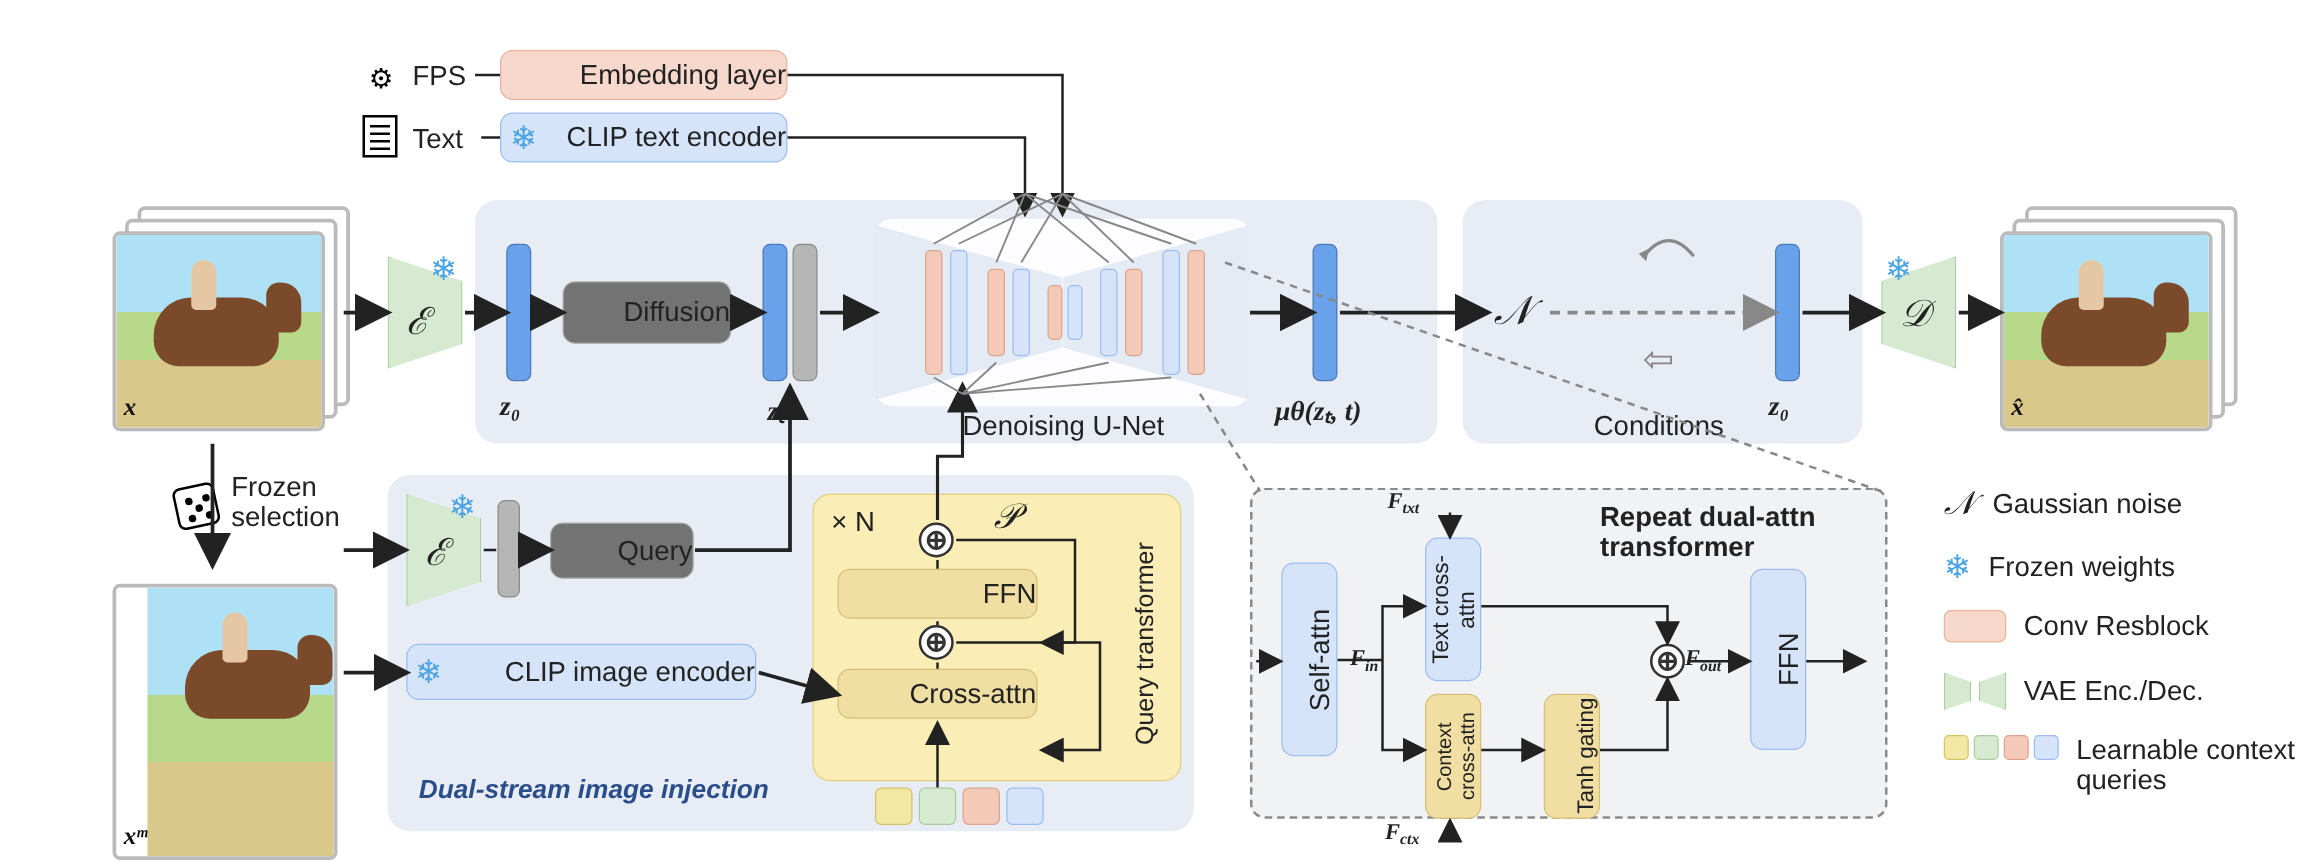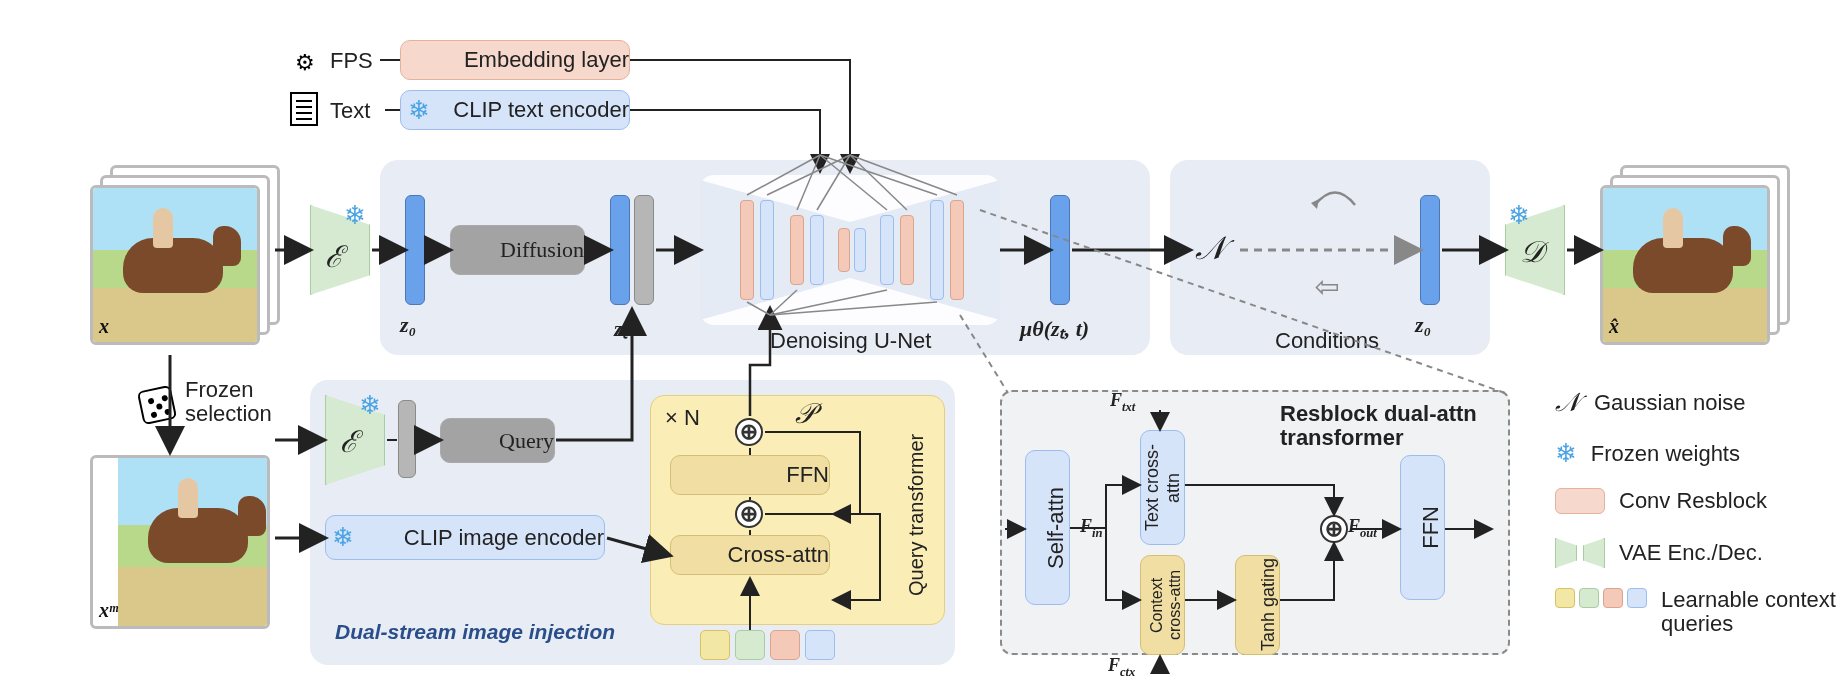--- a/index.html
+++ b/index.html
@@ -40,21 +40,21 @@
   }
   .vbar {
     position: absolute;
     border-radius: 6px;
   }
   .vbar.blue  { background: #6aa1eb; border:1px solid #4a78b8; }
   .vbar.gray  { background: #b6b6b6; border:1px solid #8a8a8a; }
   .box-blue   { background:#d6e4fa; border:1.5px solid #9dbcf0; }
   .box-peach  { background:#f6d8cc; border:1.5px solid #e5b39c; }
   .box-yellow { background:#f0dea3; border:1.5px solid #d5bf78; }
-  .box-plain  { background:#a3a3a3;    border:1.5px solid #aaa;font-family:Liberation Serif, serif; }
+  .box-plain  { background:#737373;    border:1.5px solid #aaa; }
   .vertical-text {
     writing-mode: vertical-rl;
     transform: rotate(180deg);
     text-align: center;
   }
   .snowflake {
     position: absolute;
     color:#4aa3e3;
     font-size: 26px;
   }
@@ -203,21 +203,21 @@
         <div class="rider"></div>
     </div>
     <div class="corner-label math">x</div>
   </div>
 </div>
 
 <div class="dice-icon" style="left:140px; top:388px;"></div>
 <div class="label" style="left:185px; top:378px; width:110px; white-space:normal; line-height:1.1;">Frozen selection</div>
 
 <div class="img-stack" style="left:90px; top:455px; width:190px; height:185px;">
-  <div class="frame f1" style="left:0; top:0; width:180px; height:174px;padding-left:25px;">
+  <div class="frame f1" style="left:0; top:12px; width:180px; height:221px;padding-left:25px;">
     <div class="horse-scene">
       <div class="horse-body"></div>
         <div class="horse-head"></div>
         <div class="rider"></div>
     </div>
     <div class="corner-label math">xᵐ</div>
   </div>
 </div>
 
 <div class="img-stack" style="left:1600px; top:165px;">
@@ -320,21 +320,21 @@
 
 <div class="label vertical-text" style="left:905px; top:415px; height:200px; width:26px; font-size:20px;">Query transformer</div>
 
 <div class="qsq qs-y" style="left:700px; top:630px;"></div>
 <div class="qsq qs-g" style="left:735px; top:630px;"></div>
 <div class="qsq qs-p" style="left:770px; top:630px;"></div>
 <div class="qsq qs-b" style="left:805px; top:630px;"></div>
 
 <div class="dash-panel" style="left:1000px; top:390px; width:510px; height:265px;"></div>
 
-<div class="label" style="left:1280px; top:402px; font-weight:600; width:220px; white-space:normal; line-height:1.1;">Resblock dual-attn transformer</div>
+<div class="label" style="left:1280px; top:402px; font-weight:600; width:220px; white-space:normal; line-height:1.1;">Repeat dual-attn transformer</div>
 
 <div class="block box-blue" style="left:1025px; top:450px; width:45px; height:155px;">
   <span class="vertical-text">Self-attn</span>
 </div>
 
 <div class="block box-blue" style="left:1140px; top:430px; width:45px; height:115px;">
   <span class="vertical-text" style="font-size:18px;">Text cross-attn</span>
 </div>
 
 <div class="block box-yellow" style="left:1140px; top:555px; width:45px; height:100px;">

